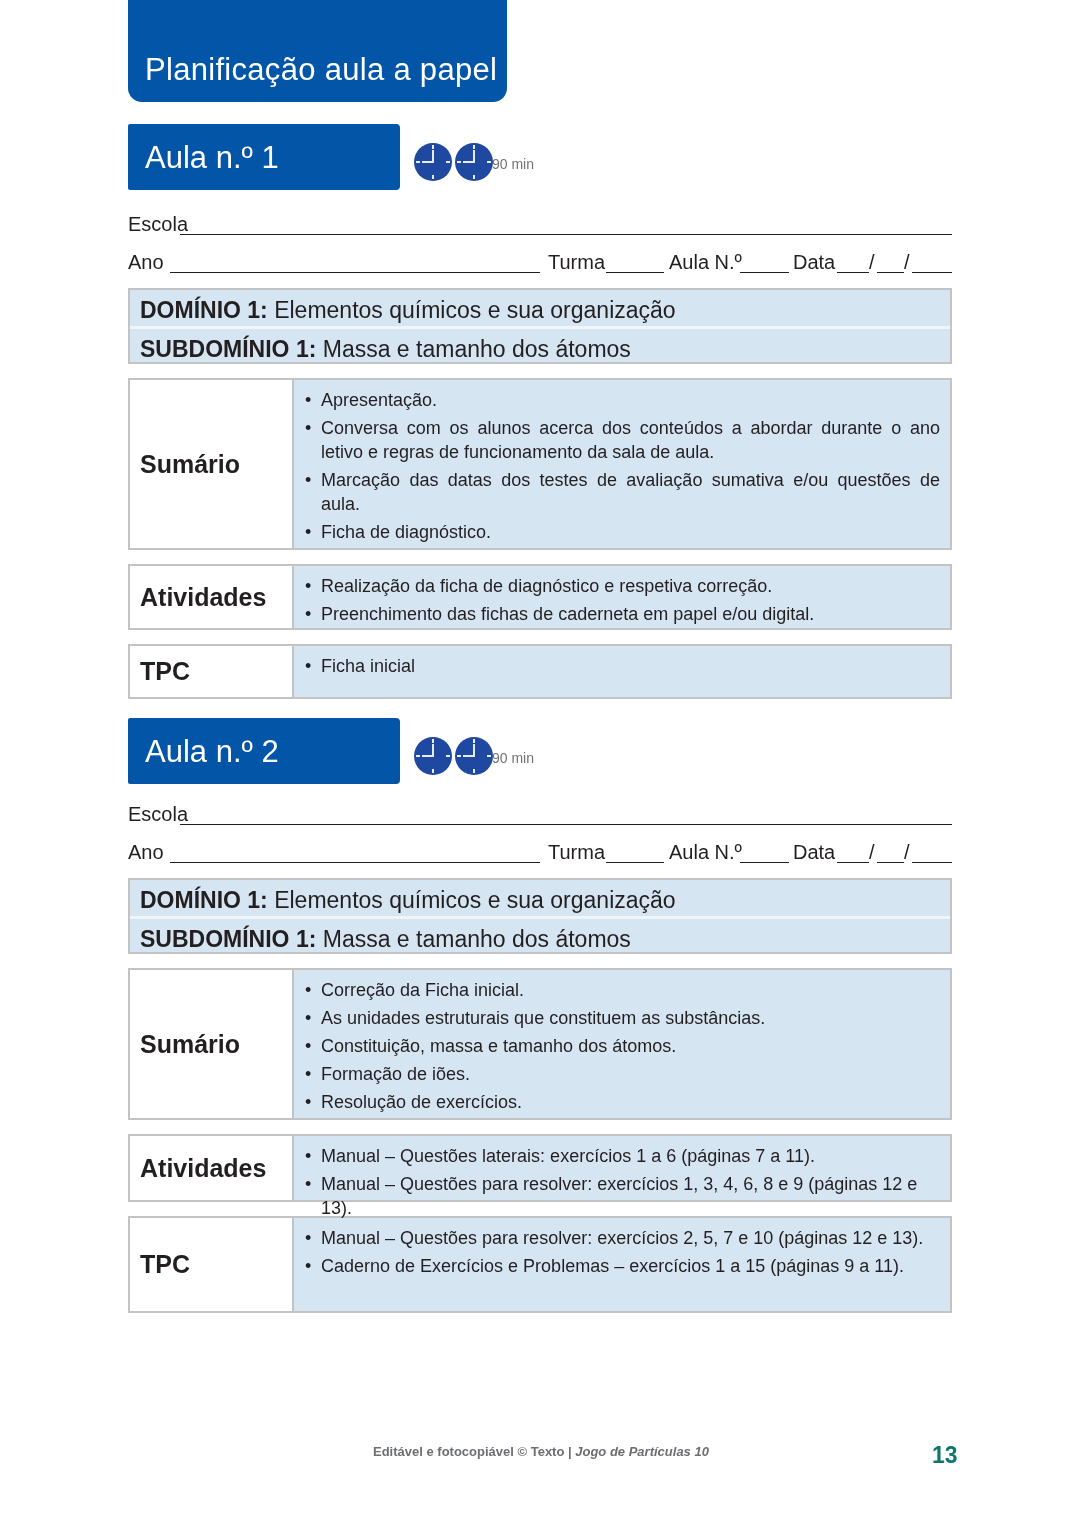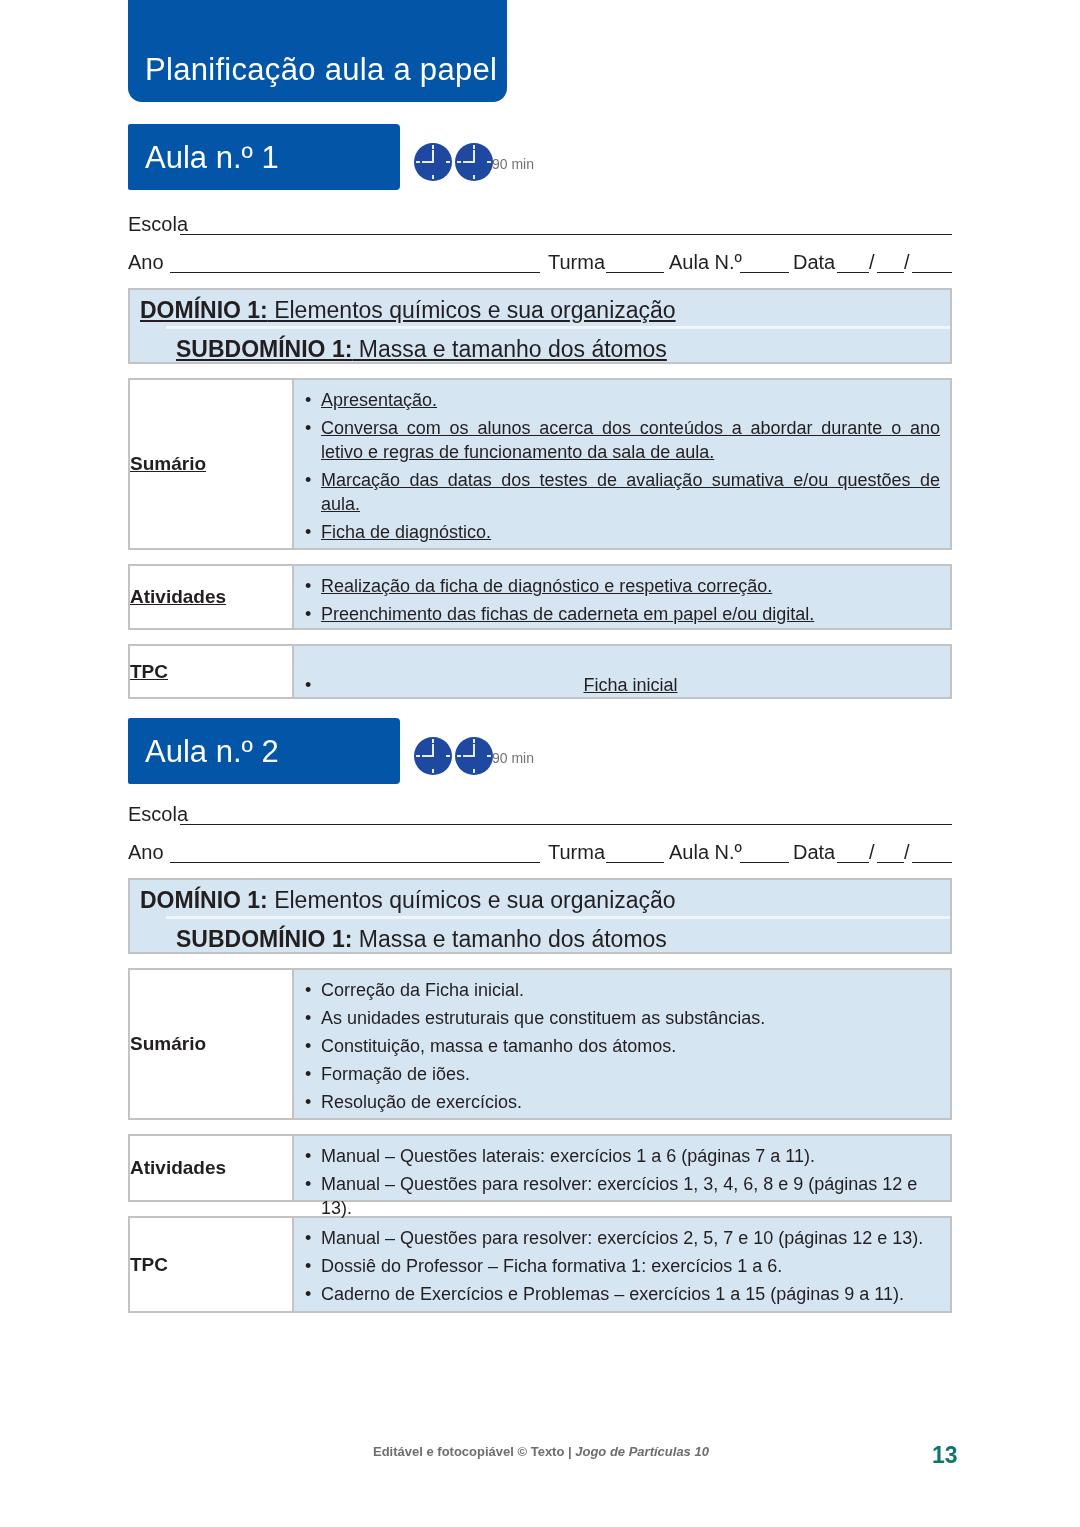--- a/index.html
+++ b/index.html
@@ -26,27 +26,27 @@
 
   .form-line { position: relative; height: 38px; font-size: 20px; color: #231f20; }
   .form-line .lbl { position: absolute; bottom: 8px; }
   .form-line .blank { position: absolute; bottom: 9px; border-bottom: 1.2px solid #231f20; height: 1px; }
 
   .box {
     border: 2px solid #c3c3c3; background: #d6e5f2; margin-top: 14px;
   }
   .domain-box { margin-top: 6px; }
   .domain-row { height: 36px; padding: 7px 10px 0 10px; font-size: 23px; }
-  .domain-row + .domain-row { border-top: 3px solid #f0f5fa; margin-left: 36px; }
+  .domain-row + .domain-row { border-top: 3px solid #f0f5fa; }
   .domain-row b { font-weight: bold; }
 
   .section { display: flex; }
   .section .label {
     width: 164px; background: #fff; border-right: 2px solid #c3c3c3;
-    font-weight: bold; font-size: 19px; display: flex; align-items: center; 
+    font-weight: bold; font-size: 25px; display: flex; align-items: center; padding-left: 10px;
   }
   .section ul { list-style: none; flex: 1; padding: 6px 10px 6px 10px; }
   .section li {
     position: relative; padding-left: 17px; font-size: 18px; line-height: 24px; margin: 2px 0 4px 0;
   }
   .section li::before {
     content: "•"; position: absolute; left: 1px; top: 0;
   }
   .justify { text-align: justify; }
 
@@ -56,21 +56,21 @@
   .footer i { font-style: italic; }
   .page-num { position: absolute; top: 1442px; left: 932px; font-size: 23px; font-weight: bold; color: #0f766e; }
 </style>
 </head>
 <body>
 
 <div class="page-title-box">
   <span>Planificação aula a papel</span>
 </div>
 
-<section class="lesson" style="top:124px;text-decoration:underline;">
+<section class="lesson" style="top:124px;">
   <div class="lesson-header">
     <div class="lesson-title">Aula n.º 1</div>
     <div class="clocks">
       <svg class="clock" viewBox="0 0 40 40">
           <circle cx="20" cy="20" r="19" fill="#1f48a0"></circle>
           <path d="M20 3v4M20 33v4M3 20h4M33 20h4M20 8v12H9" stroke="#e6ecf7" stroke-width="2" fill="none"></path>
         </svg>
       <svg class="clock" viewBox="0 0 40 40">
           <circle cx="20" cy="20" r="19" fill="#1f48a0"></circle>
           <path d="M20 3v4M20 33v4M3 20h4M33 20h4M20 8v12H9" stroke="#e6ecf7" stroke-width="2" fill="none"></path>
@@ -116,21 +116,21 @@
   <div class="box section" style="height:66px;">
     <div class="label">Atividades</div>
     <ul>
       <li>Realização da ficha de diagnóstico e respetiva correção.</li>
       <li>Preenchimento das fichas de caderneta em papel e/ou digital.</li>
     </ul>
   </div>
 
   <div class="box section" style="height:55px;">
     <div class="label">TPC</div>
-    <ul style="padding-top:25px;text-align:center;">
+    <ul style="padding-top:6px;">
       <li>Ficha inicial</li>
     </ul>
   </div>
 </section>
 
 <section class="lesson" style="top:718px;">
   <div class="lesson-header">
     <div class="lesson-title">Aula n.º 2</div>
     <div class="clocks">
       <svg class="clock" viewBox="0 0 40 40">
@@ -185,20 +185,19 @@
     <ul>
       <li>Manual – Questões laterais: exercícios 1 a 6 (páginas 7 a 11).</li>
       <li>Manual – Questões para resolver: exercícios 1, 3, 4, 6, 8 e 9 (páginas 12 e 13).</li>
     </ul>
   </div>
 
   <div class="box section" style="height:97px;">
     <div class="label">TPC</div>
     <ul>
       <li>Manual – Questões para resolver: exercícios 2, 5, 7 e 10 (páginas 12 e 13).</li>
-      <li>Dossiê do Professor – Ficha formativa 1: exercícios 1 a 6.</li>
       <li>Caderno de Exercícios e Problemas – exercícios 1 a 15 (páginas 9 a 11).</li>
     </ul>
   </div>
 </section>
 
 <div class="footer"><span>Editável e fotocopiável © Texto | </span><i>Jogo de Partículas 10</i></div>
 <div class="page-num">13</div>
 
 </body></html>

